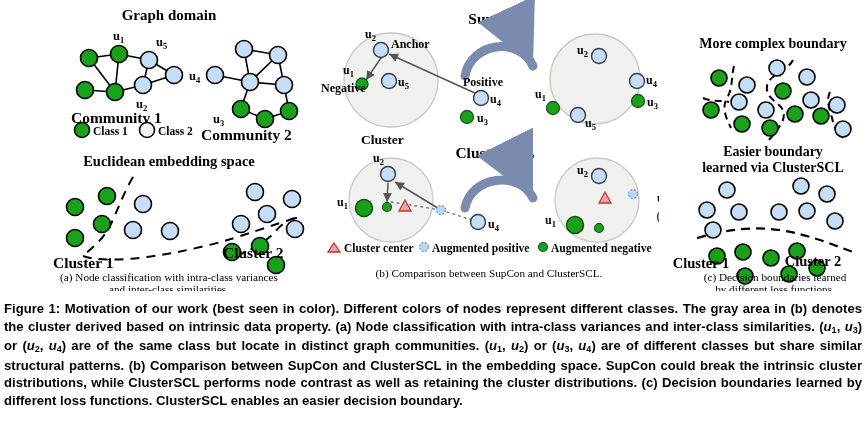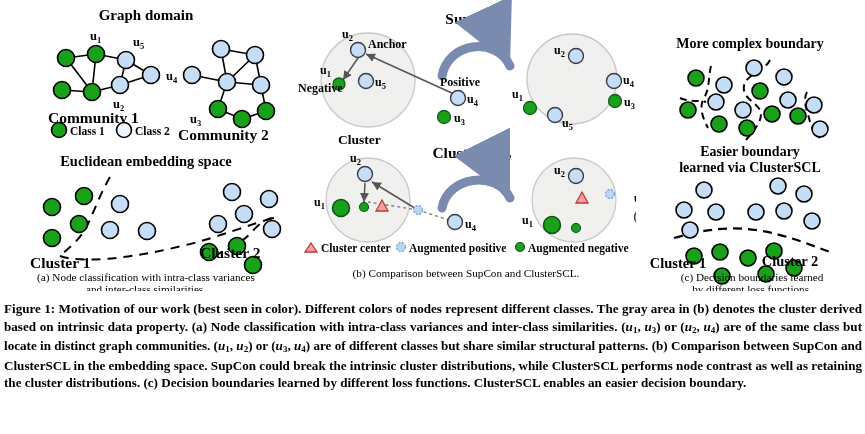--- a/index.html
+++ b/index.html
@@ -15,40 +15,41 @@
     position: relative;
     overflow: hidden;
   }
   #figure-root {
     position: relative;
     width: 865px;
     height: 434px;
   }
   .panel {
     position: absolute;
+    margin-left: 23px;
   }
   .fig-svg {
     display: block;
   }
   .svg-label {
     font-family: "Liberation Serif", serif;
     font-weight: bold;
     fill: #000000;
   }
   .subcap {
     font-family: "Liberation Serif", serif;
     fill: #000000;
     font-weight: normal;
   }
   .caption-block {
     position: absolute;
     left: 4px;
     top: 300px;
     width: 858px;
-    font-family: Liberation Serif, serif;
+    font-family: Liberation Sans, sans-serif;
     font-weight: bold;
     font-size: 13.1px;
     line-height: 17.6px;
     text-align: justify;
     color: #000;
   }
   .caption-block i {
     font-style: italic;
     font-weight: bold;
   }

